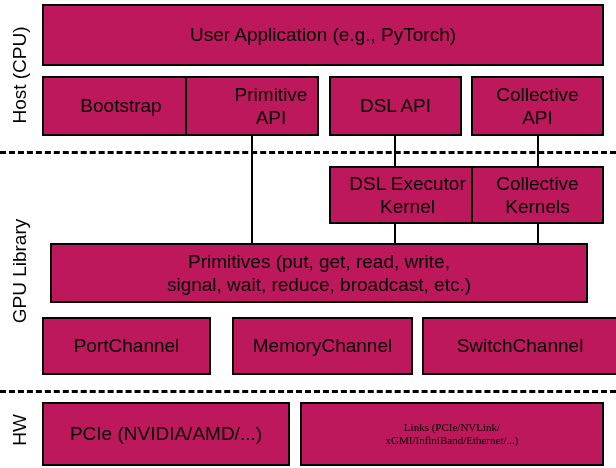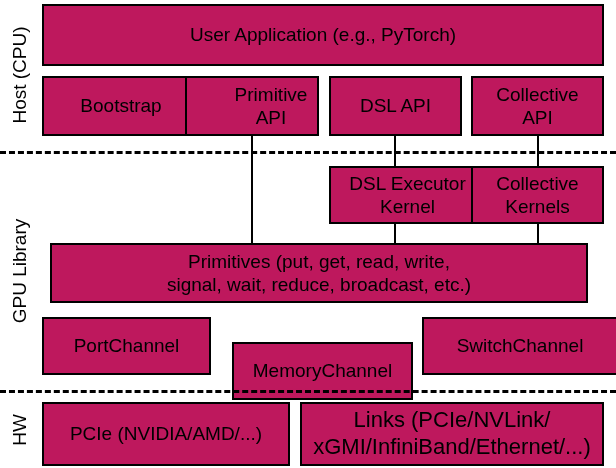--- a/index.html
+++ b/index.html
@@ -44,21 +44,22 @@
     align-items: center;
     justify-content: center;
     text-align: center;
     line-height: 1.22;
     padding: 2px 4px;
     font-size: 19px;
     color: #000000;
     z-index: 3;
   }
   .box.small {
-    font-size: 22px;
+    font-size: 11px;
+    font-family: Liberation Serif, serif;
   }
   .divider {
     position: absolute;
     left: 0;
     height: 0;
     border-top: 3px dashed #000000;
     z-index: 5;
   }
   .connector {
     position: absolute;
@@ -101,21 +102,21 @@
 
   <div class="box" style="left:329px; top:166px; width:157px; height:58px; white-space:pre-line;">DSL Executor
 Kernel</div>
   <div class="box" style="left:471px; top:166px; width:133px; height:58px; white-space:pre-line;">Collective
 Kernels</div>
 
   <div class="box" style="left:42px; top:243px; width:538px; height:60px; white-space:pre-line;margin-left:8px;">Primitives (put, get, read, write,
 signal, wait, reduce, broadcast, etc.)</div>
 
   <div class="box" style="left:42px; top:317px; width:169px; height:58px;">PortChannel</div>
-  <div class="box" style="left:232px; top:317px; width:181px; height:58px;margin-top:25px;">MemoryChannel</div>
+  <div class="box" style="left:232px; top:317px; width:181px; height:58px;">MemoryChannel</div>
   <div class="box" style="left:422px; top:317px; width:196px; height:58px;">SwitchChannel</div>
 
   <div class="divider" style="top:390px; width:616px;"></div>
 
   <div class="box" style="left:42px; top:402px; width:248px; height:64px;">PCIe (NVIDIA/AMD/...)</div>
   <div class="box small" style="left:300px; top:402px; width:304px; height:64px; white-space:pre-line;">Links (PCIe/NVLink/
 xGMI/InfiniBand/Ethernet/...)</div>
 
 </div>
 

